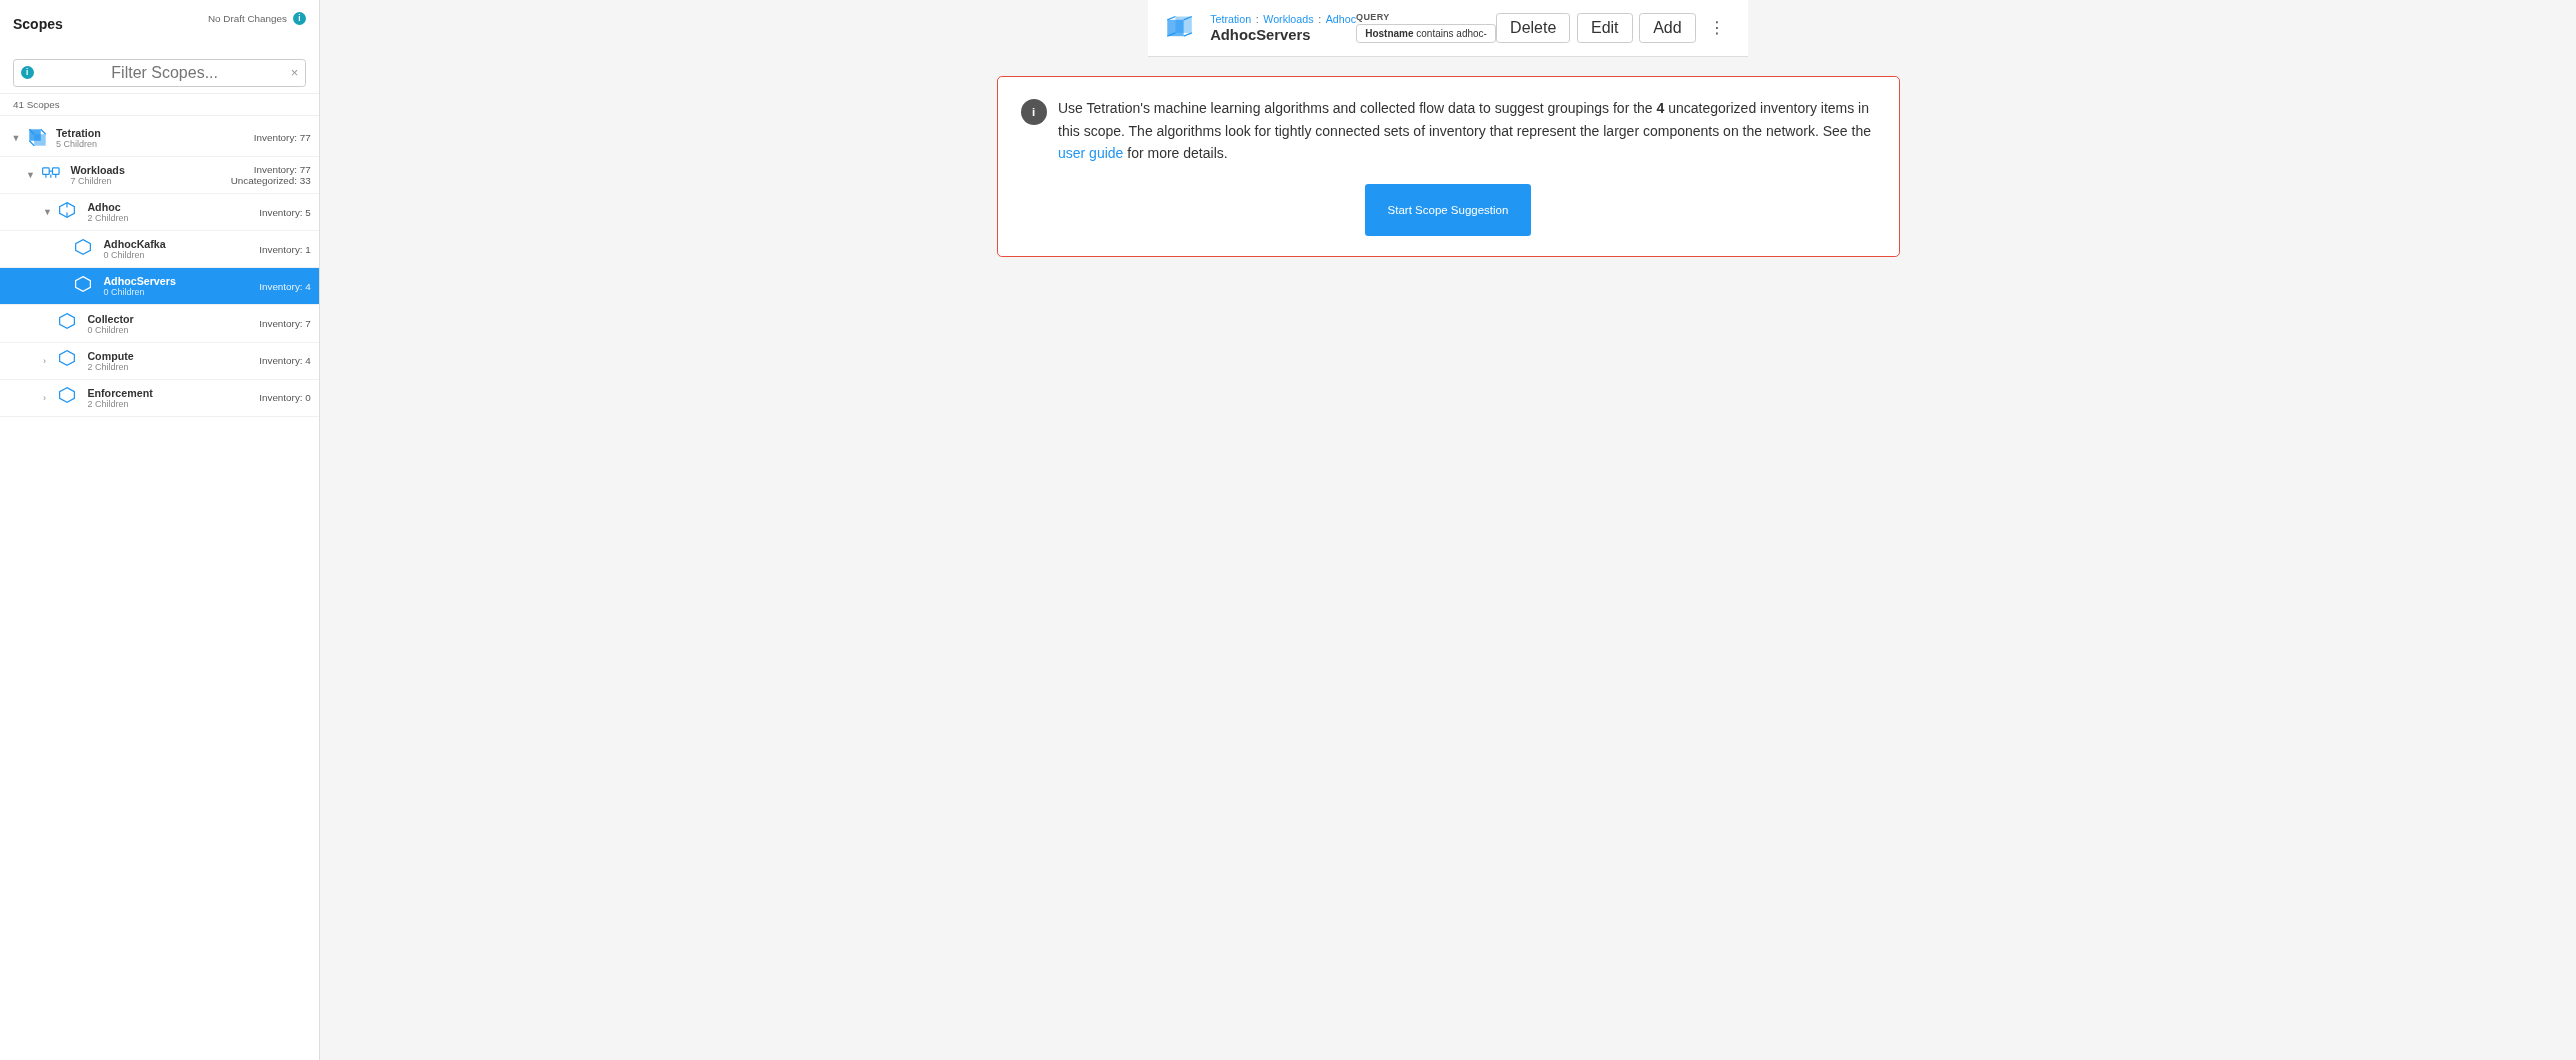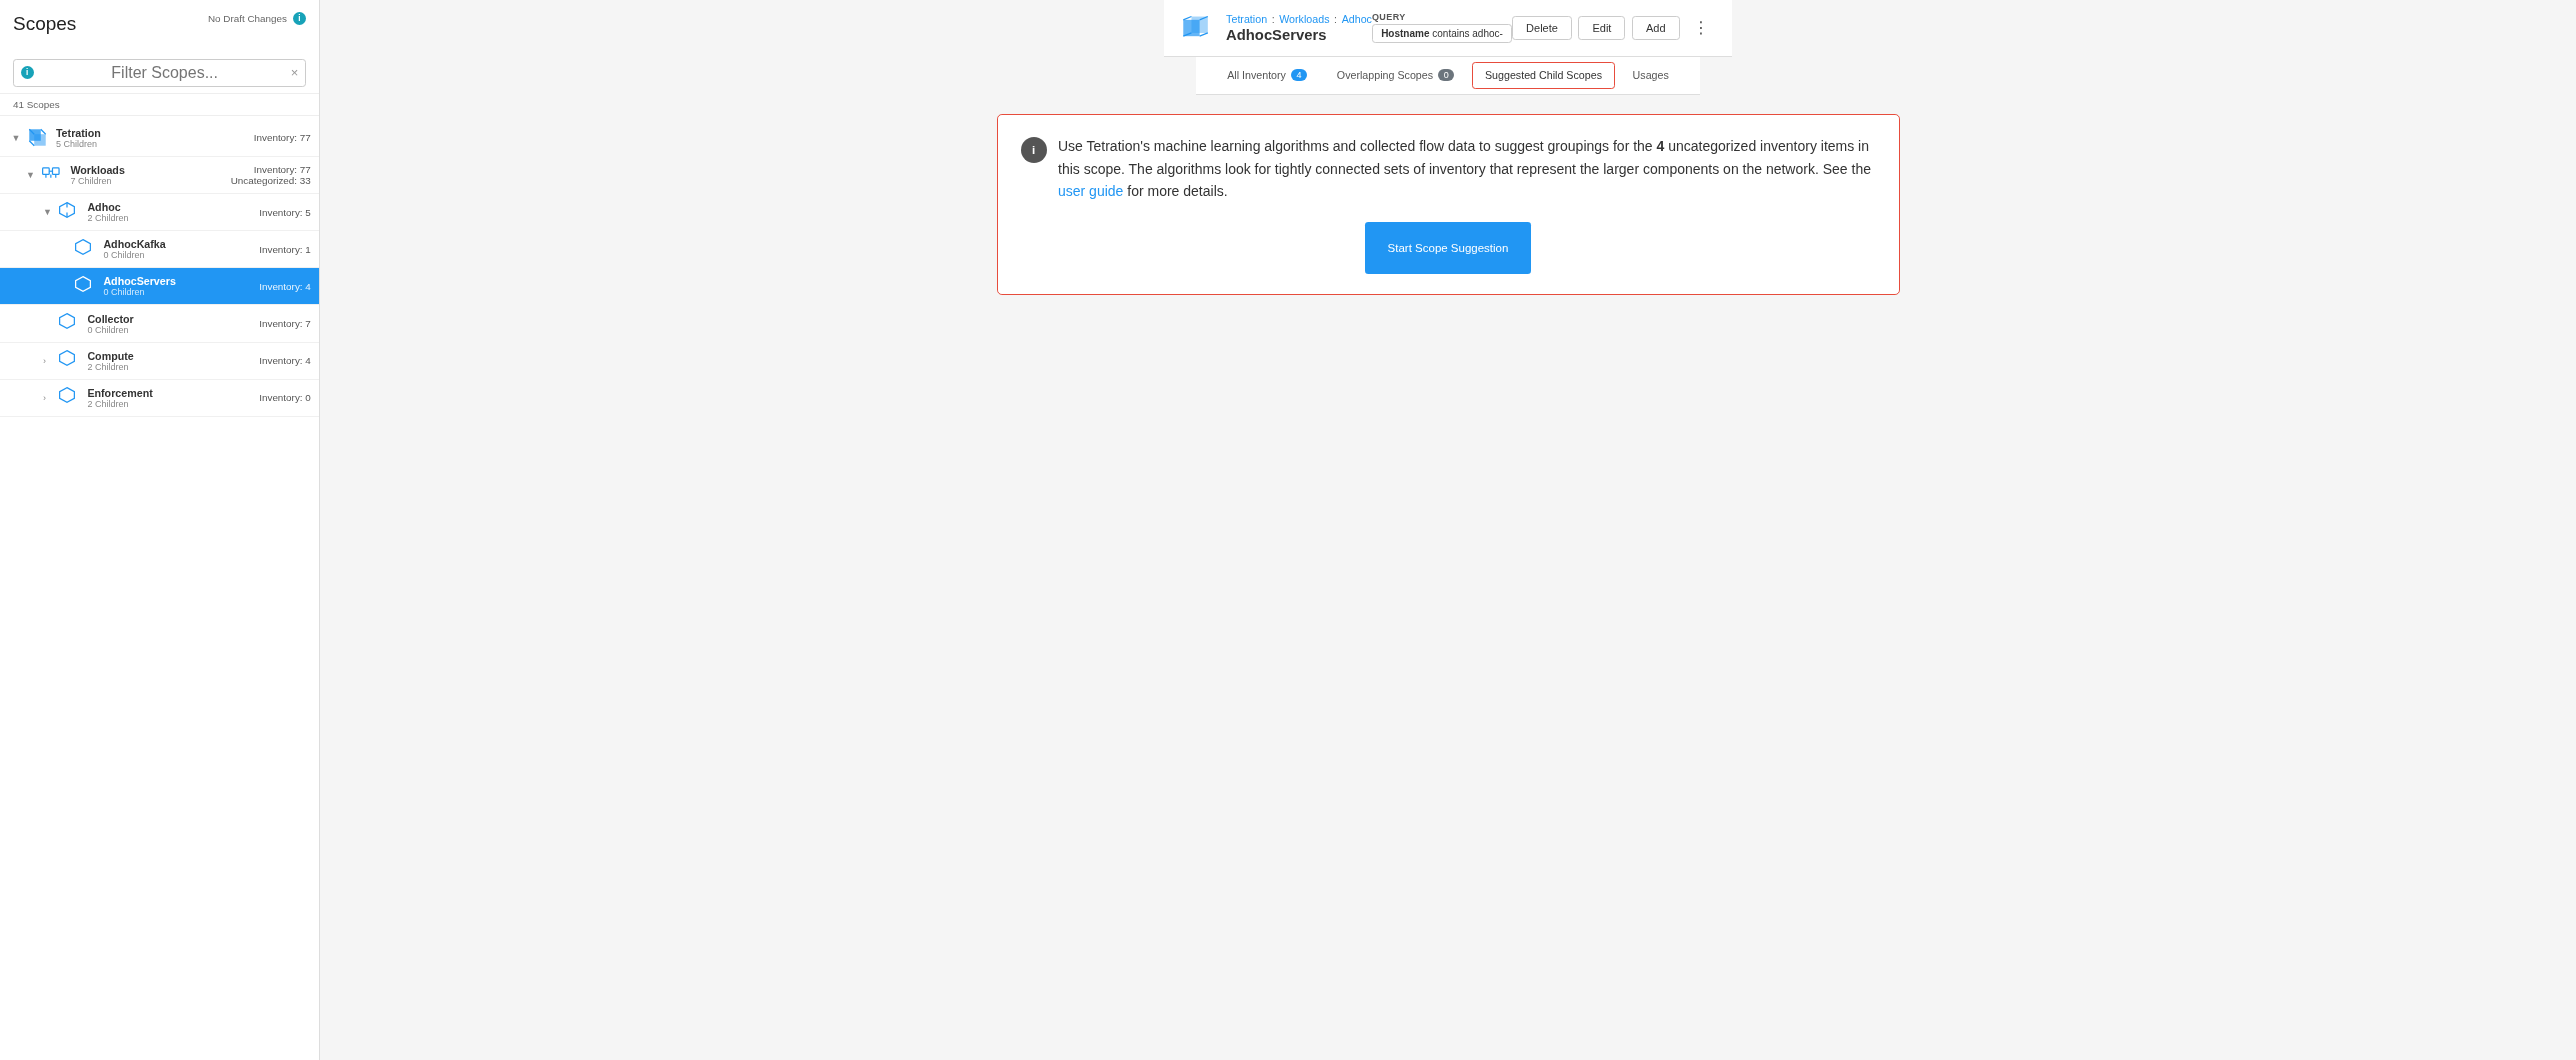--- a/index.html
+++ b/index.html
@@ -1,21 +1,21 @@
 <!DOCTYPE html>
 <html style="font-size:13px"><head>
   <meta charset="utf-8">
   <style>
     * { box-sizing: border-box; margin: 0; padding: 0; }
     body { font-family: -apple-system, BlinkMacSystemFont, 'Segoe UI', Arial, sans-serif; background: #f5f5f5; font-size: 10.7px; color: #333; display: flex; height: 100vh; overflow: hidden; }
 
     
     .sidebar { width: 320px; background: #fff; border-right: 0.8px solid #ddd; display: flex; flex-direction: column; flex-shrink: 0; }
     .sidebar-header { padding: 11.5px 13px 6.6px; border-bottom: 0.8px solid #eee; }
-    .sidebar-title { font-size: 19px; font-weight: 400; color: #222; margin-bottom: 15px; }
+    .sidebar-title { font-size: 14px; font-weight: 700; color: #222; margin-bottom: 15px; }
     .draft-badge { display: flex; align-items: center; gap: 6px; font-size: 9.9px; color: #666; margin-bottom: 26px; }
     .draft-badge .info-icon { width: 13px; height: 13px; background: #17a2b8; border-radius: 50%; color: #fff; display: inline-flex; align-items: center; justify-content: center; font-size: 8.2px; font-weight: bold; flex-shrink: 0; }
     .filter-bar { display: flex; align-items: center; border: 0.8px solid #ccc; border-radius: 3.3px; padding: 4.1px 6.6px; background: #fff; }
     .filter-bar .info-circle { width: 13px; height: 13px; background: #17a2b8; border-radius: 50%; color: #fff; display: inline-flex; align-items: center; justify-content: center; font-size: 8.2px; font-weight: bold; margin-right: 4.9px; flex-shrink: 0; }
     .filter-bar input { border: none; outline: none; flex: 1; font-size: 16px; color: #999; text-align: center; }
     .filter-bar .clear-btn { cursor: pointer; color: #999; font-size: 13px; line-height: 1; }
     .scope-count { padding: 4.9px 13px; font-size: 9.9px; color: #666; border-bottom: 0.8px solid #eee; }
     .scope-list { flex: 1; overflow-y: auto; padding: 3.3px 0; }
 
     
@@ -44,21 +44,21 @@
     .scope-header-icon { width: 36px; height: 36px; }
     .breadcrumb { font-size: 10.7px; }
     .breadcrumb a { color: #2196f3; text-decoration: none; }
     .breadcrumb .sep { color: #666; margin: 0 1.6px; }
     .scope-header-title { font-size: 14.8px; font-weight: 600; color: #333; margin-top: 1.6px; }
     .query-section { display: flex; flex-direction: column; gap: 1.6px; }
     .query-label { font-size: 9px; font-weight: 600; color: #555; text-transform: uppercase; letter-spacing: 0.4px; }
     .query-pill { background: #fff; border: 0.8px solid #ccc; border-radius: 3.3px; padding: 3.3px 8.2px; font-size: 10px; color: #333; }
     .query-pill strong { font-weight: 600; }
     .header-actions { display: flex; align-items: center; gap: 6.6px; }
-    .btn-outline { background: #fff; border: 0.8px solid #ccc; border-radius: 3.3px; padding: 4.9px 13px; font-size: 11px; cursor: pointer; color: #333; }
+    .btn-outline { background: #fff; border: 0.8px solid #ccc; border-radius: 3.3px; padding: 4.9px 13px; font-size: 16px; cursor: pointer; color: #333; }
     .more-btn { background: none; border: none; font-size: 16.4px; cursor: pointer; color: #555; padding: 3.3px 6.6px; }
 
     
     .tabs-bar { background: #fff; border-bottom: 0.8px solid #ddd; padding: 0 16.4px; display: flex; align-items: center; gap: 0; }
     .tab { padding: 9.9px 14.8px; cursor: pointer; font-size: 10.7px; color: #555; border-bottom: 1.6px solid transparent; display: flex; align-items: center; gap: 4.9px; }
     .tab.active { color: #333; border-bottom: 1.6px solid #333; font-weight: 500; border: 1.6px solid #e74c3c; border-radius: 3.3px; margin: 4.9px 3.3px; padding: 6.6px 11.5px; color: #333; }
     .tab-badge { background: #2196f3; color: #fff; border-radius: 8.2px; padding: 0.8px 5.7px; font-size: 9px; }
     .tab-badge.zero { background: #6c757d; }
 
     
@@ -254,36 +254,20 @@
       </div>
     </div>
     <div class="header-actions">
       <button class="btn-outline">Delete</button>
       <button class="btn-outline">Edit</button>
       <button class="btn-outline">Add</button>
       <button class="more-btn">⋮</button>
     </div>
   </div>
 
-  <div class="tabs-bar">
-    <div class="tab">
-      <span>All Inventory</span>
-      <span class="tab-badge">4</span>
-    </div>
-    <div class="tab">
-      <span>Overlapping Scopes</span>
-      <span class="tab-badge zero">0</span>
-    </div>
-    <div class="tab active">
-      <span>Suggested Child Scopes</span>
-    </div>
-    <div class="tab">
-      <span>Usages</span>
-    </div>
-  </div>
 
   <div class="content-area">
     <div class="suggestion-box">
       <div class="suggestion-body">
         <div class="suggestion-info-icon">i</div>
         <p class="suggestion-text">
           Use Tetration's machine learning algorithms and collected flow data to suggest groupings for the <strong>4</strong> uncategorized inventory items in this scope. The algorithms look for tightly connected sets of inventory that represent the larger components on the network. See the <a href="#">user guide</a> for more details.
         </p>
       </div>
       <div class="start-btn-row">

